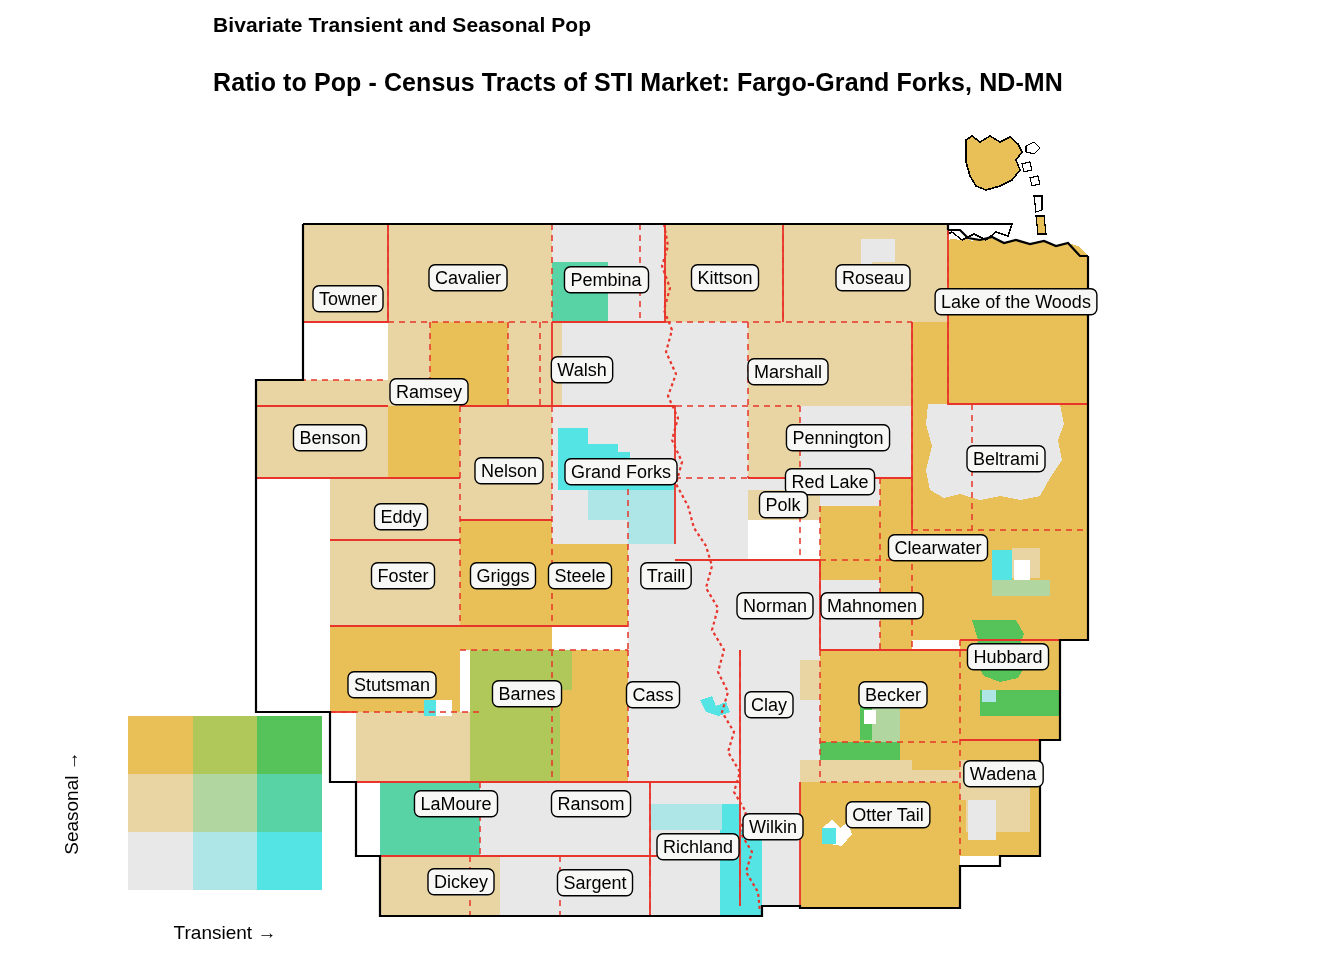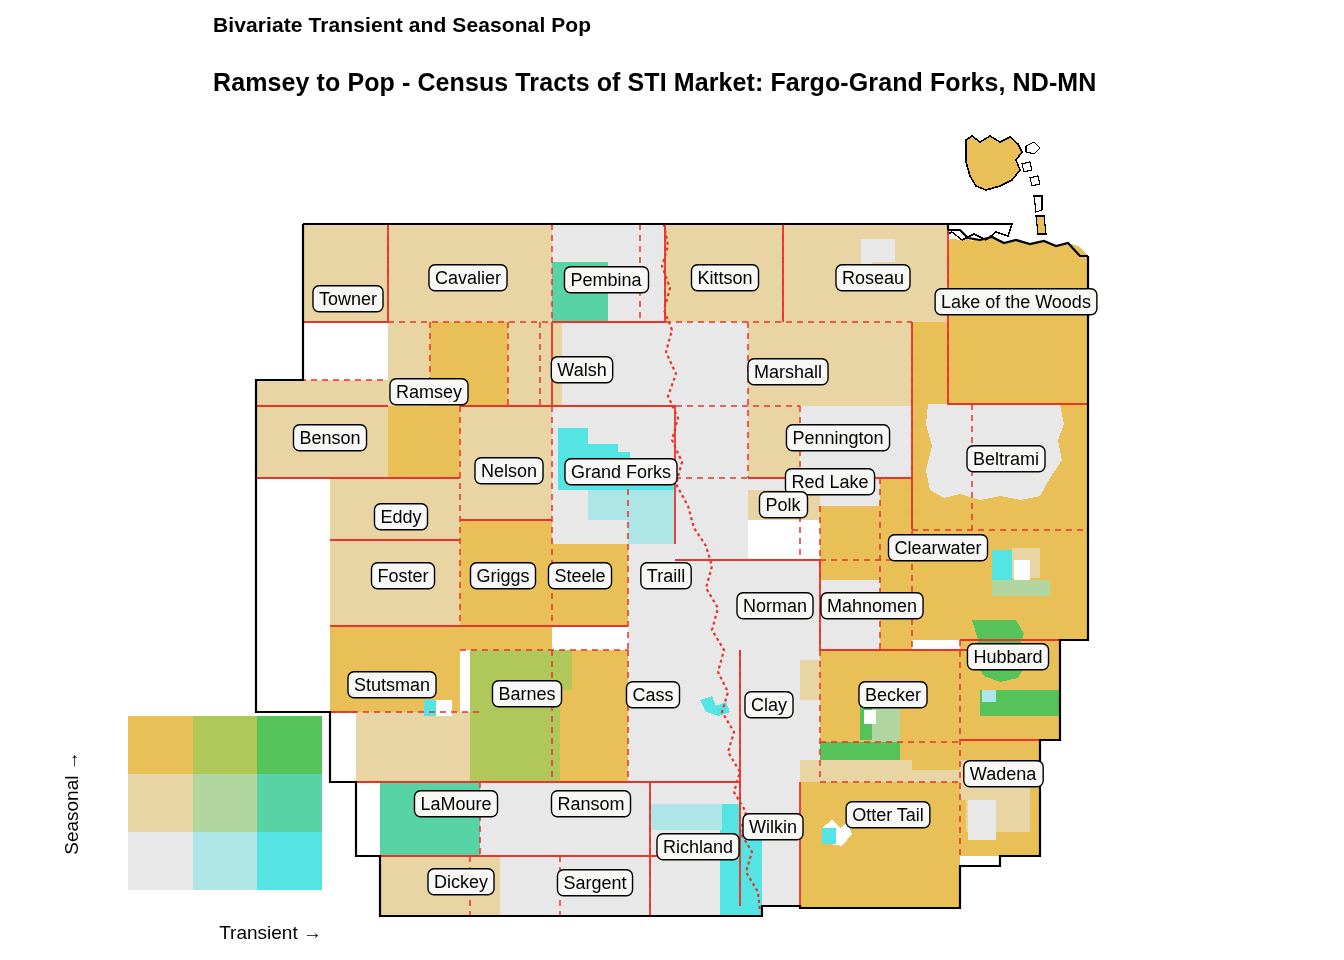--- a/index.html
+++ b/index.html
@@ -28,41 +28,41 @@
   .lg-cell{width:100%;height:100%;}
   .lg-ylabel-wrap{position:absolute;left:84px;top:716px;height:174px;width:30px;}
   .lg-ylabel-inner{
     position:absolute;bottom:0;left:0;
     transform-origin:left bottom;transform:rotate(-90deg);
     font-size:19px;color:#000;white-space:nowrap;line-height:24px;
     width:174px;text-align:center;
   }
   .lg-xlabel{
     position:absolute;left:128px;top:922px;width:194px;
-    font-size:19px;color:#000;text-align:right;white-space:nowrap;
+    font-size:19px;color:#000;text-align:center;white-space:nowrap;
   }
 
   
   #map-wrap{position:absolute;left:0;top:0;width:1344px;height:960px;pointer-events:none;}
   #map-svg{display:block;width:1344px;height:960px;}
 
   .county-label{
     font-size:18px;font-family:"Liberation Sans","DejaVu Sans",sans-serif;
     fill:#000;dominant-baseline:middle;text-anchor:middle;
   }
   .label-box{fill:#f7f7f5;stroke:#000;stroke-width:1.4;rx:6;ry:6;}
 </style>
 </head>
 <body>
 
 <div id="root">
 
   <div class="title-block">
     <div class="title-main">Bivariate Transient and Seasonal Pop</div>
-    <div class="title-sub">Ramsey to Pop - Census Tracts of STI Market: Fargo-Grand Forks, ND-MN</div>
+    <div class="title-sub">Ratio to Pop - Census Tracts of STI Market: Fargo-Grand Forks, ND-MN</div>
   </div>
 
   <div id="map-wrap">
   <svg id="map-svg" viewBox="0 0 1344 960" xmlns="http://www.w3.org/2000/svg">
     <defs>
       <clipPath id="clipAll">
             <rect x="0" y="0" width="1344" height="960"></rect>
           </clipPath>
     </defs>
 

